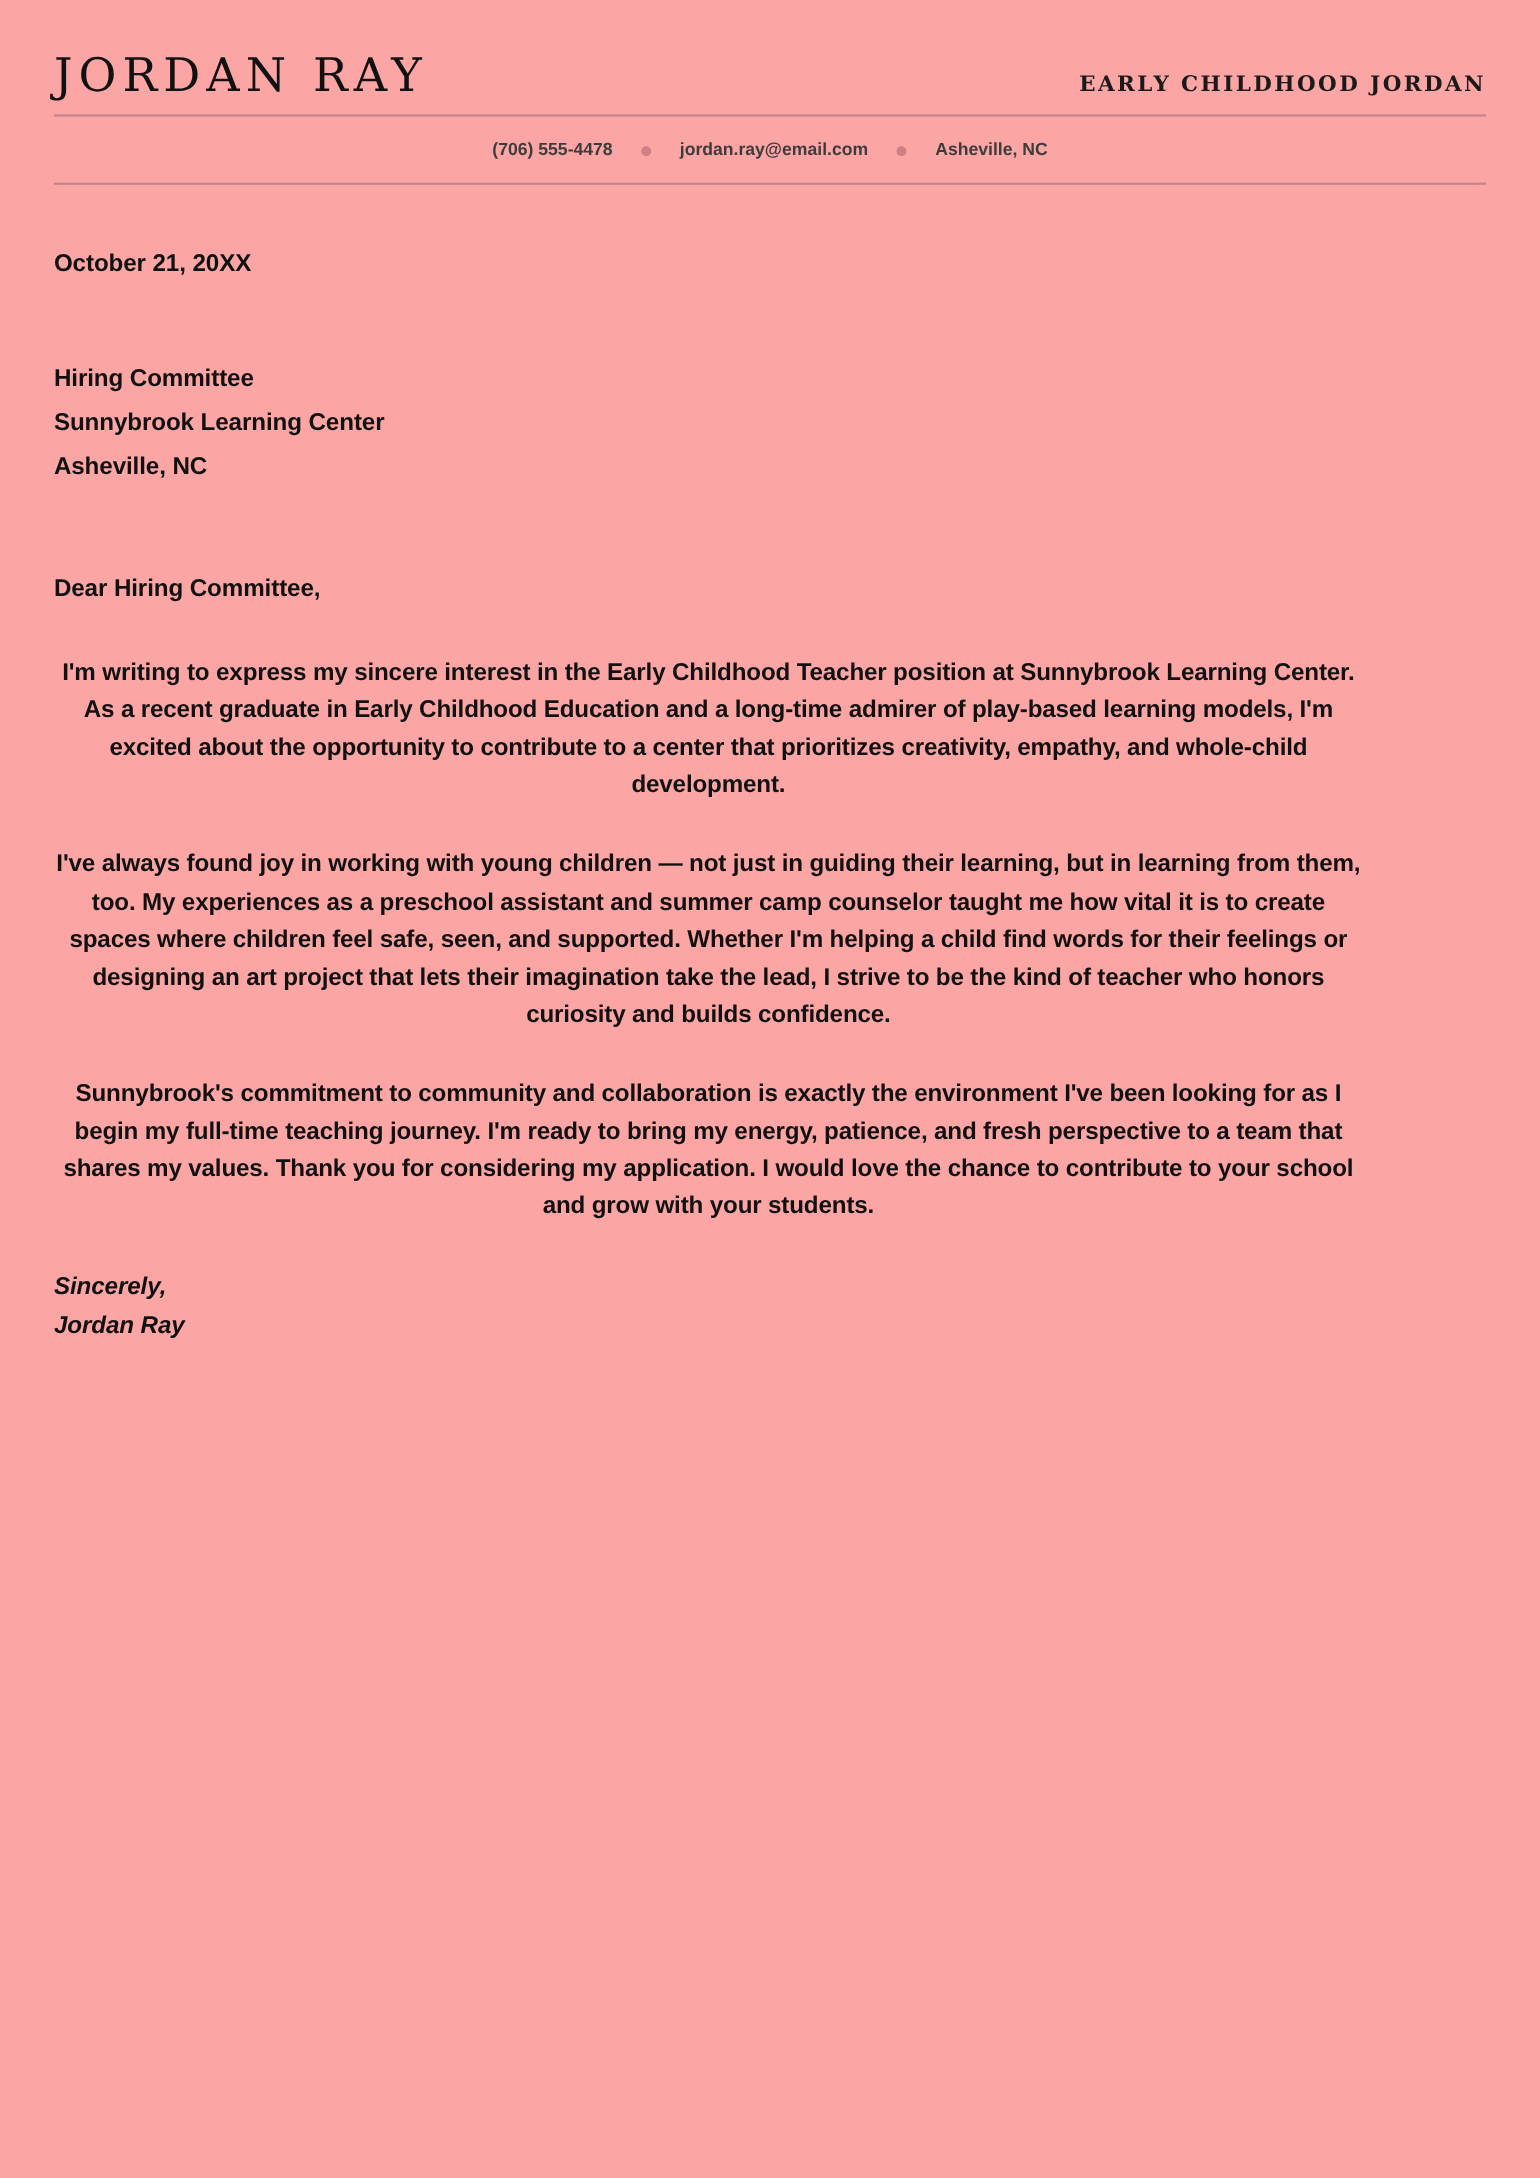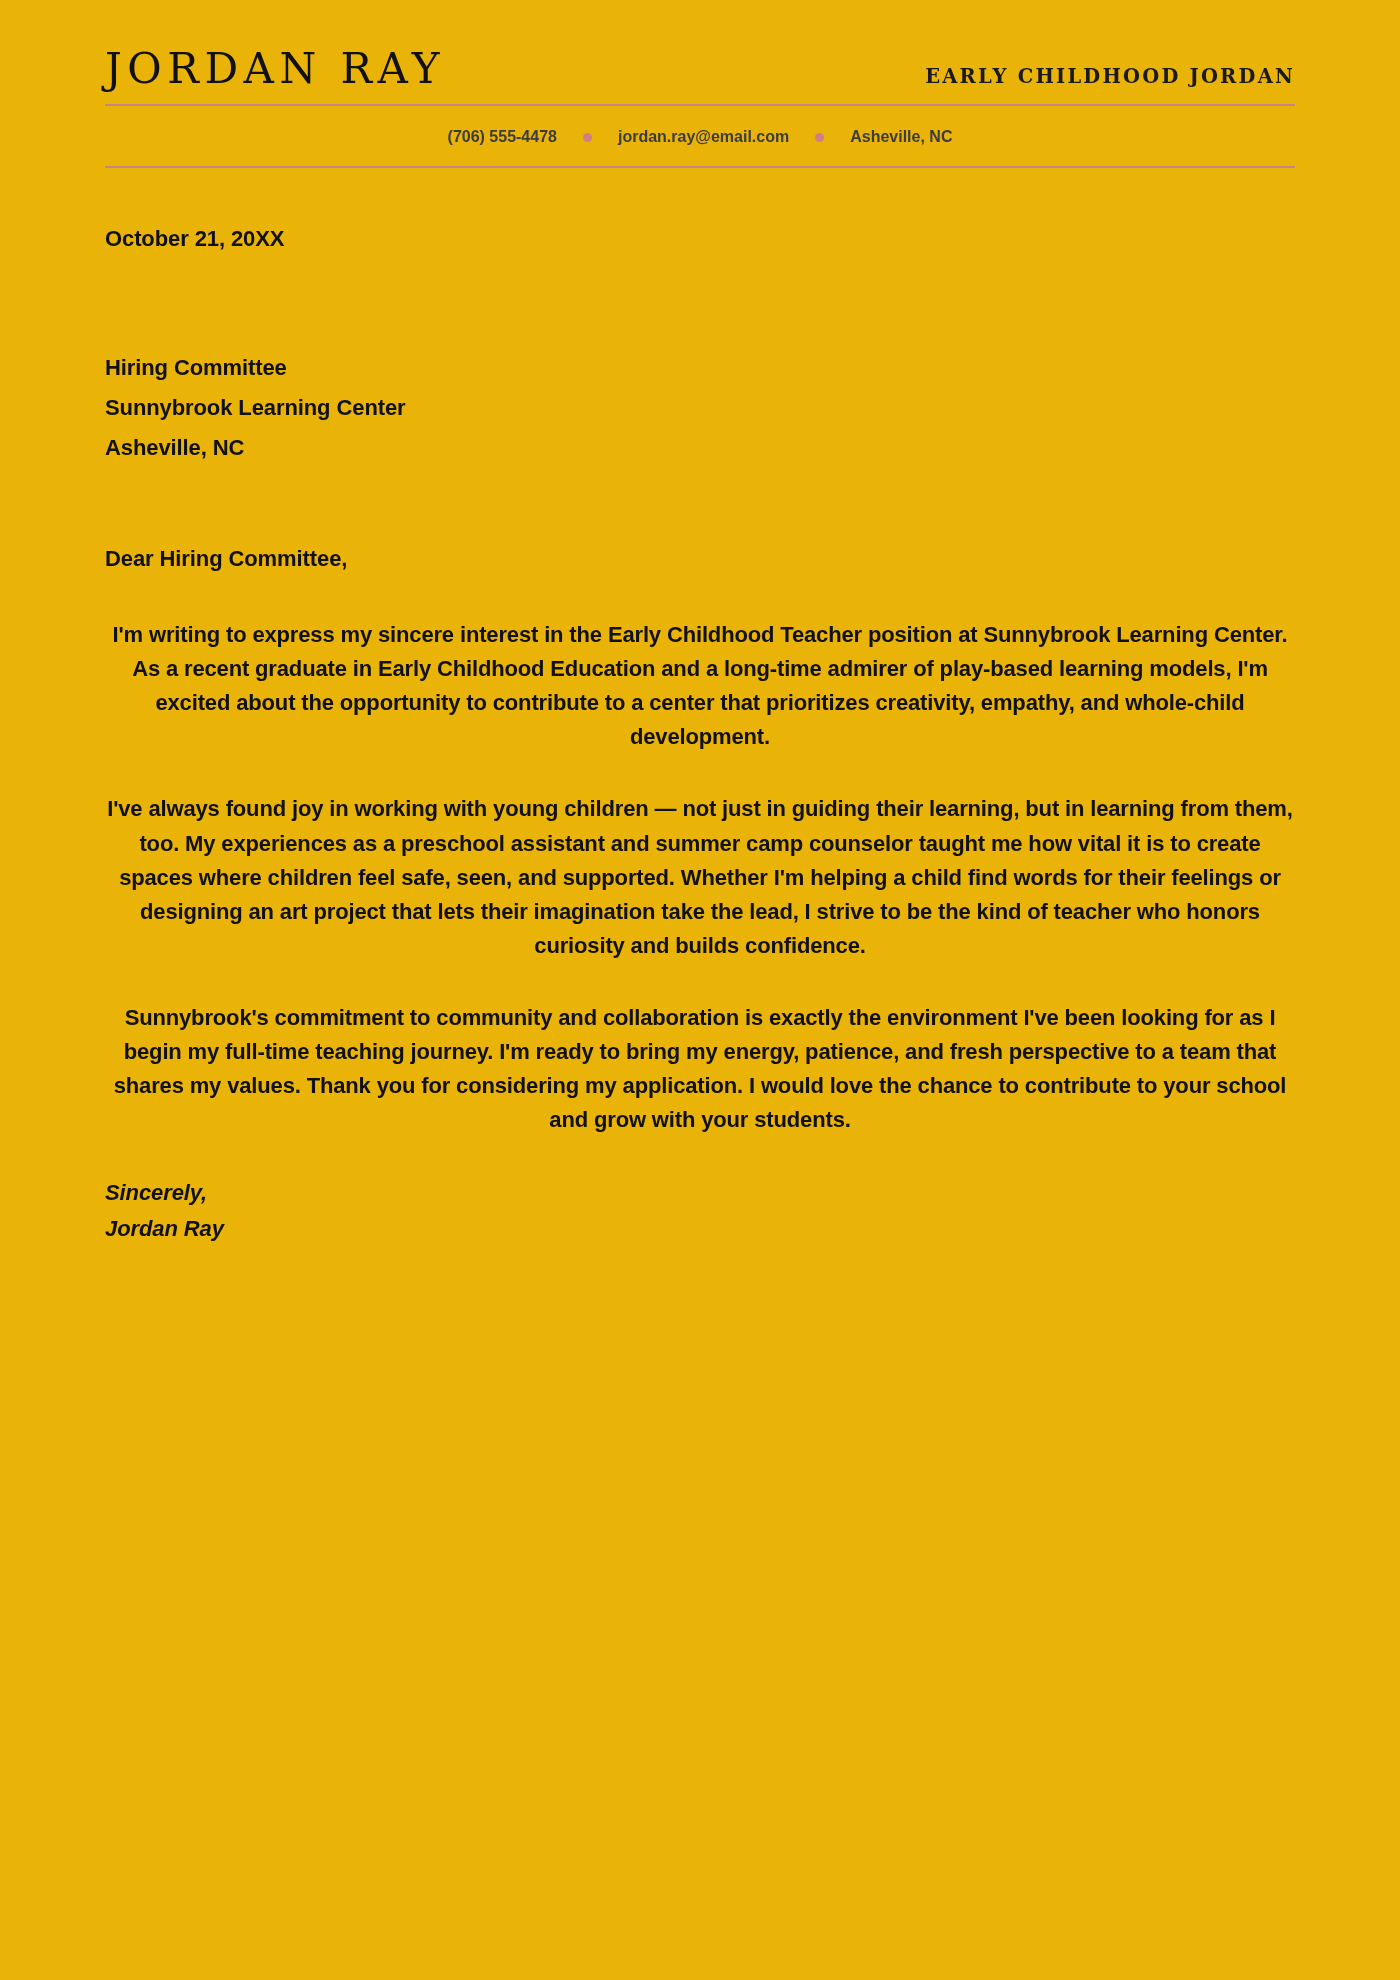--- a/index.html
+++ b/index.html
@@ -12,23 +12,23 @@
     height: 1980px;
     font-family: "Liberation Sans", sans-serif;
     color: #1a1a1a;
     -webkit-font-smoothing: antialiased;
   }
 
   .page {
     position: relative;
     width: 1400px;
     height: 1980px;
-    background: #eab308;
+    background: #fca5a5;
     box-sizing: border-box;
-    padding: 0 105px;
+    padding: 0 49px;
   }
 
   
   .header-top {
     display: flex;
     align-items: flex-end;
     justify-content: space-between;
     padding-top: 48px;
     padding-bottom: 14px;
   }
@@ -88,21 +88,21 @@
   .letter {
     padding-top: 58px;
   }
 
   .date {
     font-family: "Liberation Sans", sans-serif;
     font-size: 22px;
     font-weight: 700;
     color: #111111;
     letter-spacing: -0.1px;
-    margin-bottom: 96px;
+    margin-bottom: 72px;
   }
 
   .recipient {
     margin-bottom: 78px;
   }
 
   .recipient-line {
     font-family: "Liberation Sans", sans-serif;
     font-size: 22px;
     font-weight: 700;

